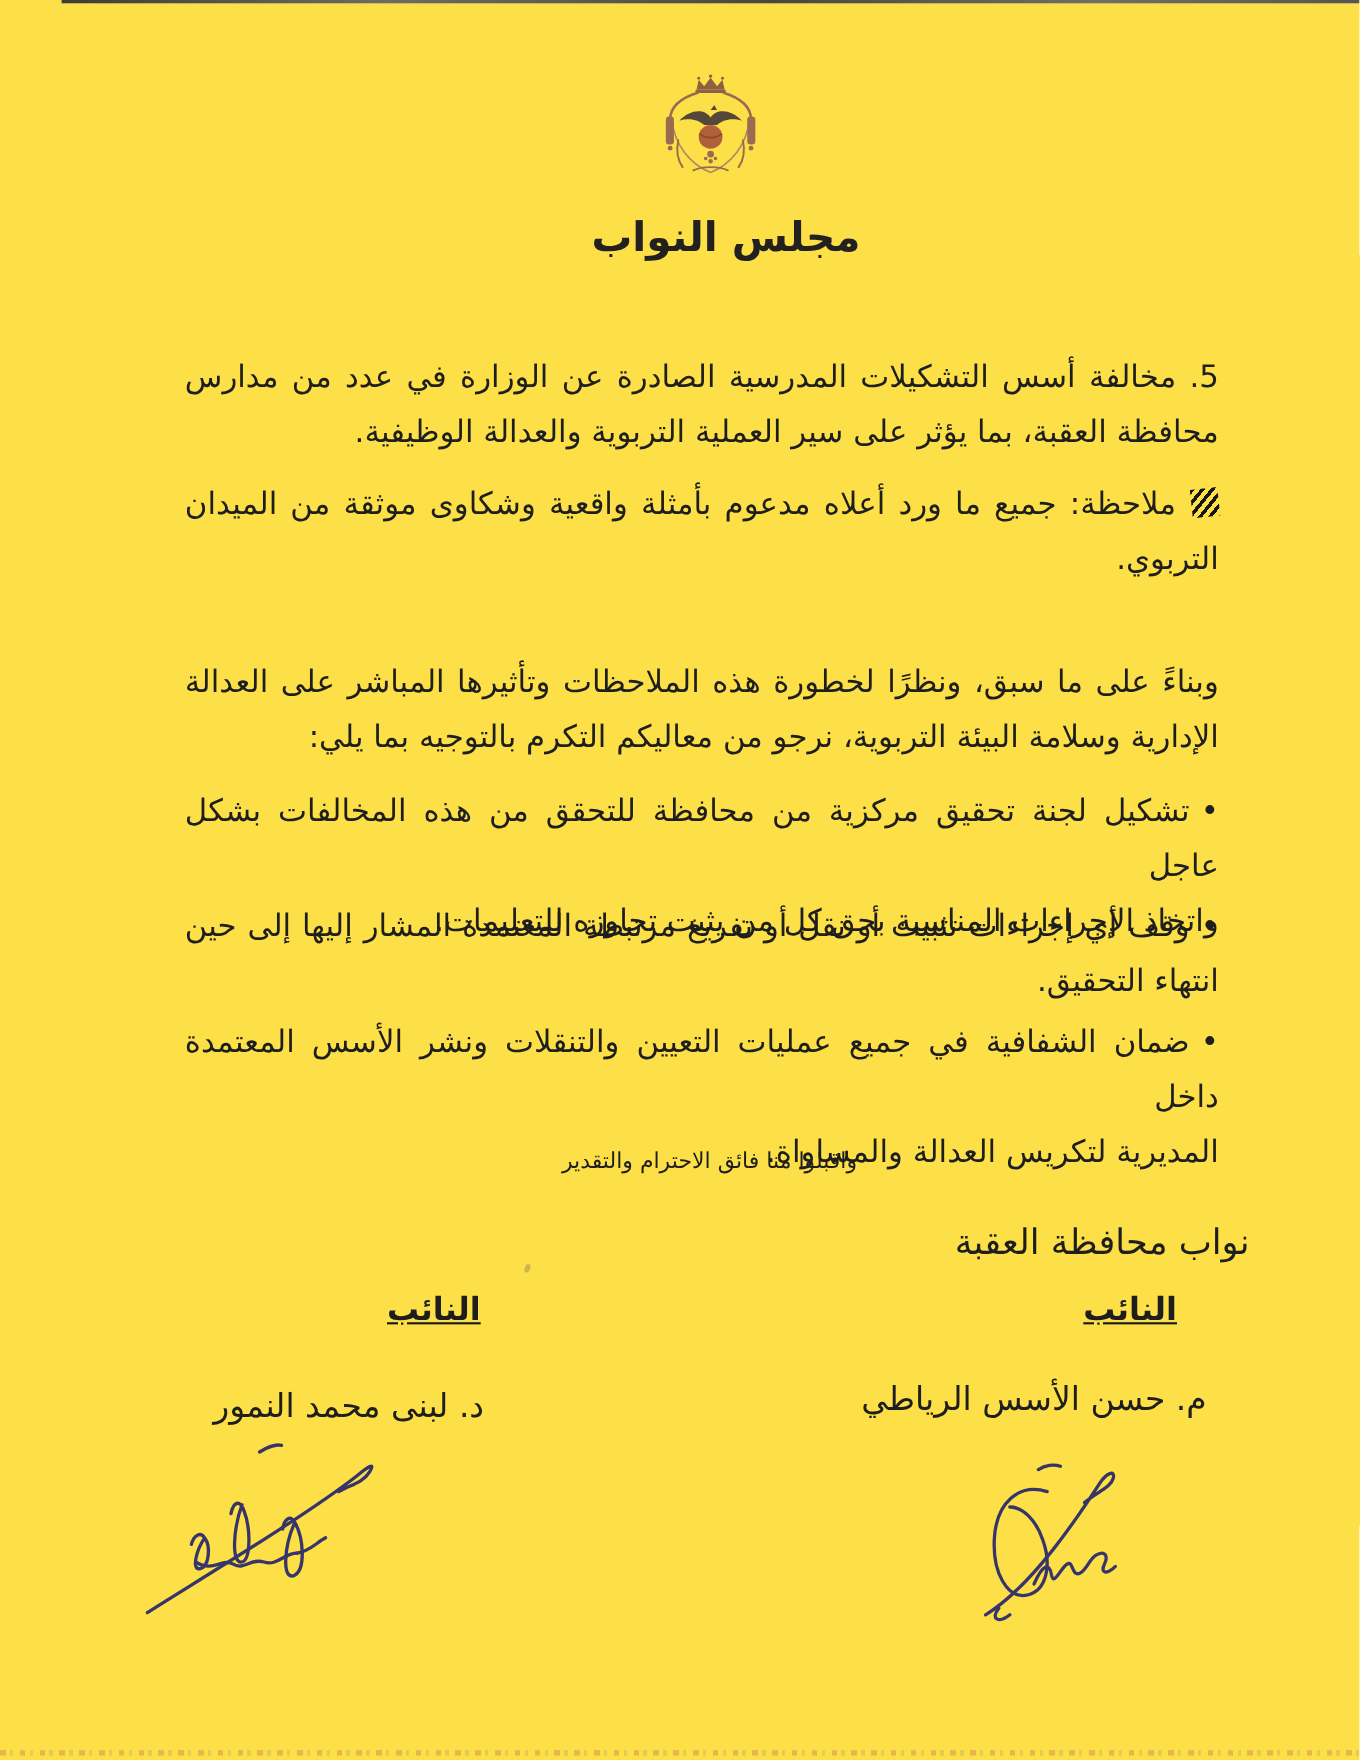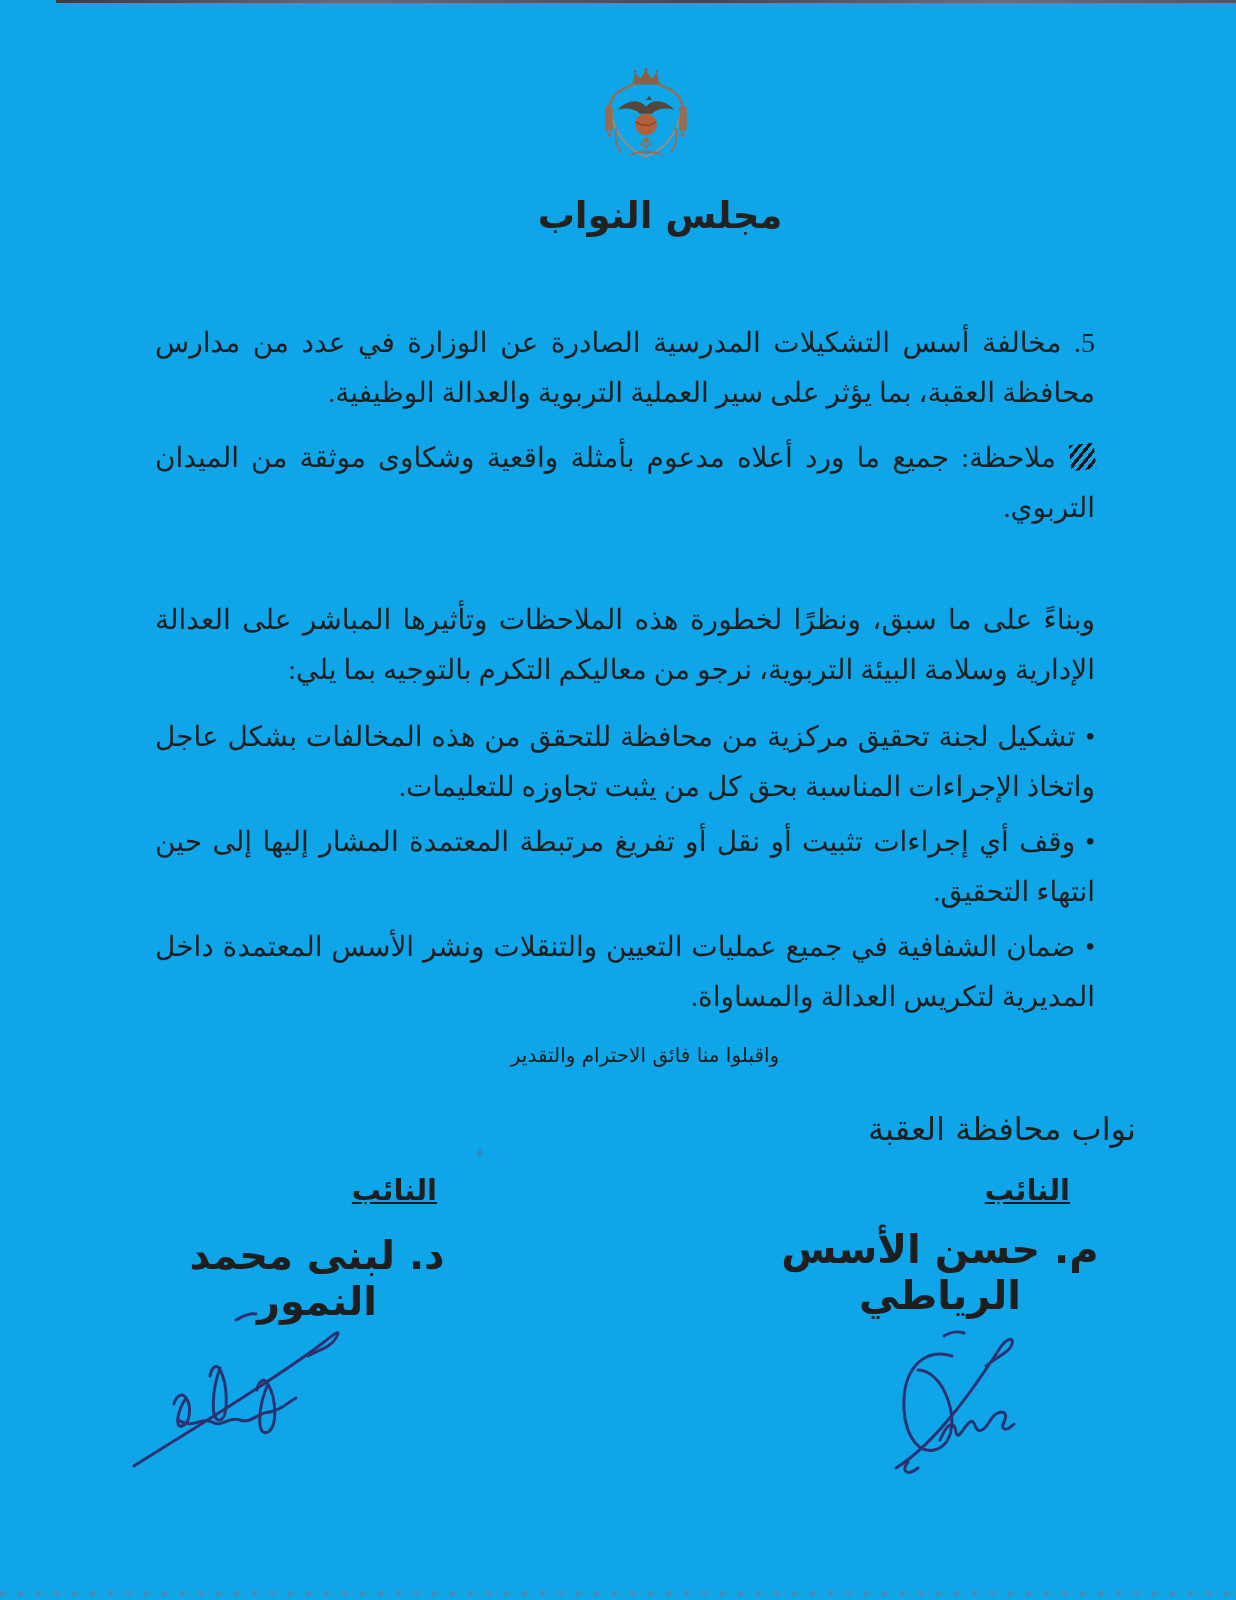--- a/index.html
+++ b/index.html
@@ -1,19 +1,19 @@
 <!DOCTYPE html>
 <html lang="ar" dir="rtl"><head>
 <meta charset="utf-8">
 <style>
   html,body{margin:0;padding:0;background:#ffffff;}
   .page{
     position:relative;
     width:1236px;height:1600px;
-    background:#0ea5e9;
+    background:#fde047;
     font-family:"DejaVu Sans",sans-serif;
     direction:rtl;
     color:#1e1e1e;
     overflow:hidden;
   }
   
   .top-edge{
     position:absolute;top:0;left:56px;width:1180px;height:3px;
     background:linear-gradient(to right,#3c3c3c,#6b6b6b 25%,#474747 55%,#6e6e6e 80%,#555);
   }
@@ -29,22 +29,22 @@
   }
   
   .crest{position:absolute;top:64px;left:597px;width:98px;height:118px;}
   .org-name{
     position:absolute;top:194px;left:505px;width:310px;
     text-align:center;font-size:37px;font-weight:bold;color:#23211f;
     letter-spacing:-1px;
   }
   
   .para{
-    position:absolute;right:141px;width:940px;
-    font-size:28px;line-height:50px;font-family:Liberation Serif, serif;
+    position:absolute;right:128px;width:940px;
+    font-size:28px;line-height:50px;
   }
   .line{text-align:right;}
   .line.full{text-align:justify;text-align-last:justify;}
   .hatch{
     display:inline-block;width:25px;height:26px;vertical-align:-3px;
     margin-left:14px;
     background:repeating-linear-gradient(135deg,#161616 0 3.2px,rgba(0,0,0,0) 3.2px 7px);
     transform:rotate(-6deg);
   }
   .bullet{margin-left:10px;}
@@ -57,21 +57,21 @@
     font-size:32px;line-height:46px;
   }
   .sig-title{
     position:absolute;width:220px;text-align:right;
     font-size:29px;font-weight:bold;line-height:44px;text-decoration:underline;
   }
   .sig-title.right{top:1168px;left:850px;}
   .sig-title.left{top:1168px;left:217px;}
   .sig-name{
     position:absolute;width:380px;text-align:center;
-    font-size:40px;font-weight:bold;line-height:46px;
+    font-size:30px;font-weight:normal;line-height:46px;margin-top:24px;
   }
   .sig-name.right{top:1226px;left:750px;}
   .sig-name.left{top:1232px;left:127px;}
   .sig-svg{position:absolute;}
   .sig-svg.right{top:1322px;left:878px;}
   .sig-svg.left{top:1298px;left:128px;}
 </style>
 </head>
 <body>
 

